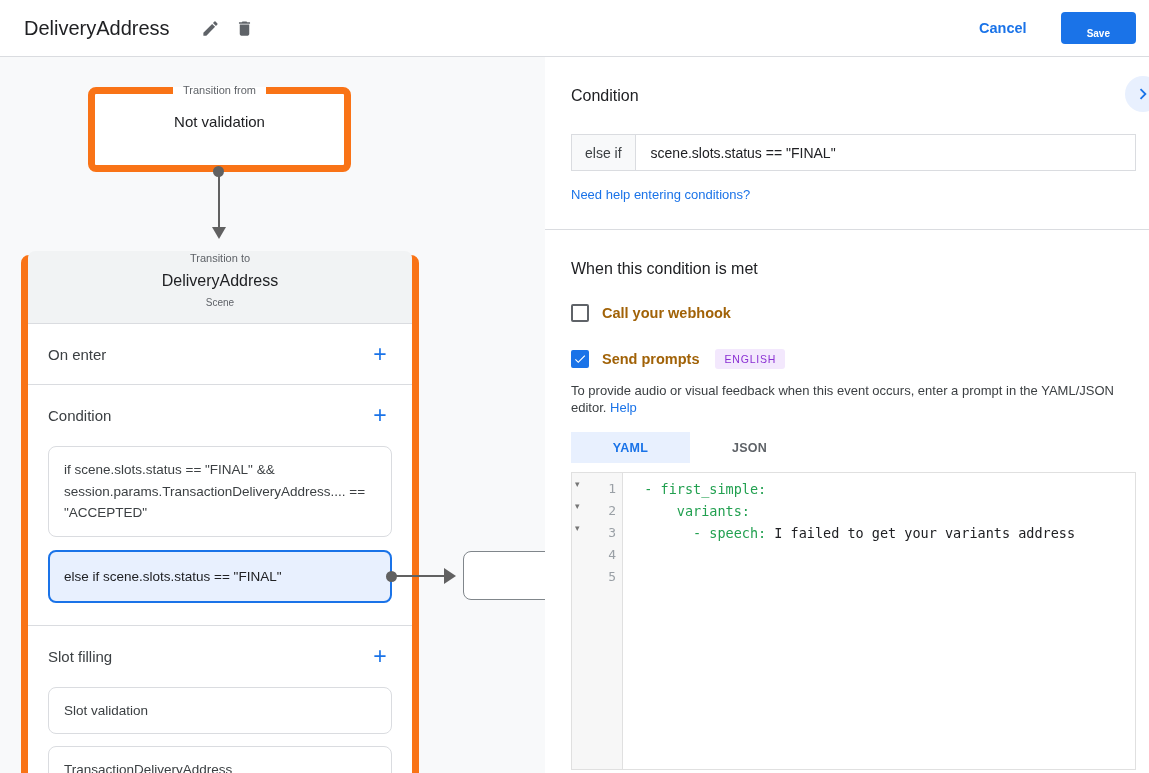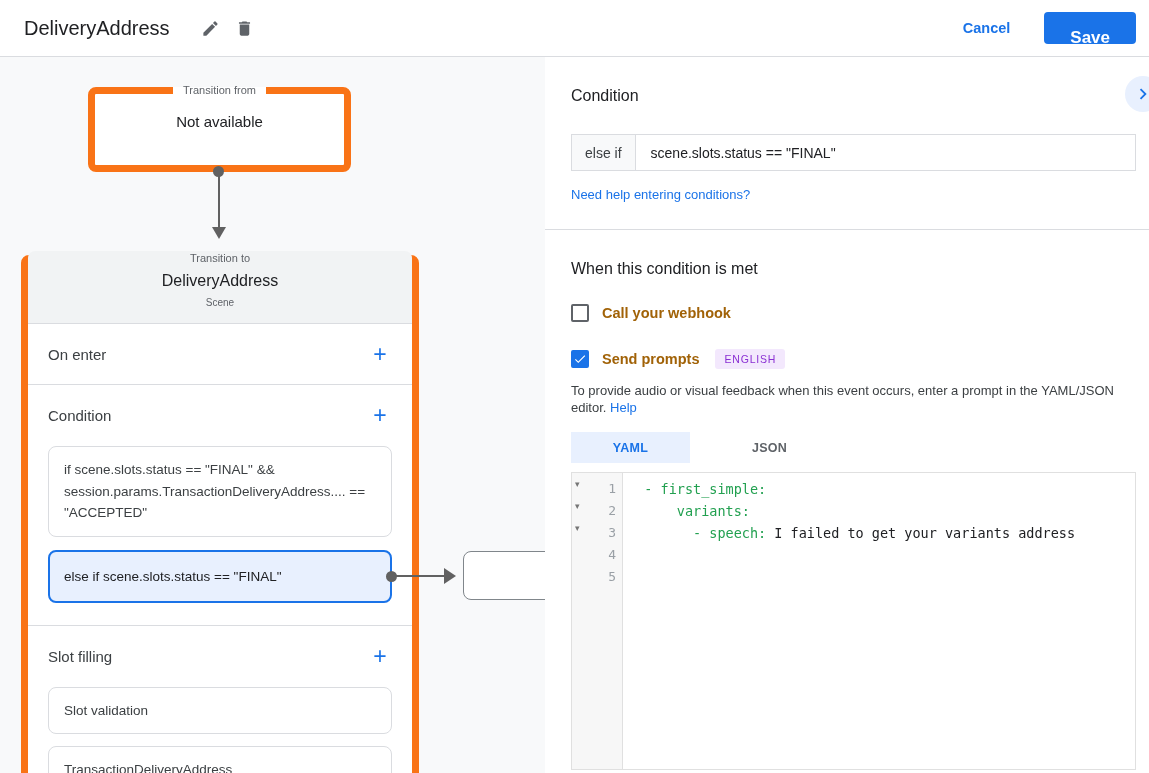--- a/index.html
+++ b/index.html
@@ -6,21 +6,21 @@
   html,body { width:1149px; height:773px; background:#fff; font-family:"Liberation Sans", sans-serif; color:#202124; }
   .app { width:1149px; height:773px; overflow:hidden; position:relative; }
 
   
   .hdr { height:57px; display:flex; align-items:center; padding:0 13px 0 24px; border-bottom:1px solid #dadce0; background:#fff; }
   .hdr h1 { font-size:20px; font-weight:normal; color:#202124; margin-right:24px; }
   .icon-btn { background:none; border:none; width:34px; height:34px; display:flex; align-items:center; justify-content:center; cursor:pointer; }
   .icon-btn svg { width:19px; height:19px; fill:#5f6368; }
   .hdr-spacer { flex:1; }
   .btn-cancel { background:none; border:none; color:#1a73e8; font-family:inherit; font-size:14.5px; font-weight:bold; margin-right:34px; cursor:pointer; }
-  .btn-save { background:#1a73e8; border:none; color:#fff; font-family:inherit; font-size:17px; font-weight:bold; height:18px; padding:16px 26px; border-radius:4px; cursor:pointer; }
+  .btn-save { background:#1a73e8; border:none; color:#fff; font-family:inherit; font-size:10px; font-weight:bold; height:18px; padding:16px 26px; border-radius:4px; cursor:pointer; }
 
   .main { display:flex; height:716px; }
 
   
   .diagram { width:545px; flex:none; position:relative; background:#f8f9fa; overflow:hidden; }
   fieldset { border:7px solid #f97316; border-radius:8px; background:#fff; }
   legend { font-size:11px; color:#5f6368; padding:0 10px; margin:0 auto; text-align:center; }
   .from-box { position:absolute; left:88px; top:27px; width:263px; height:88px; }
   .from-content { text-align:center; margin-top:17px; font-size:15px; color:#202124; }
 
@@ -69,21 +69,21 @@
   .chk-row.second { margin-top:27px; }
   .chk { width:18px; height:18px; border-radius:2px; flex:none; cursor:pointer; }
   .chk.off { border:2px solid #5f6368; background:#fff; }
   .chk.on { background:#1a73e8; border:2px solid #1a73e8; display:flex; align-items:center; justify-content:center; }
   .chk.on svg { width:14px; height:14px; fill:#fff; }
   .chk-label { font-size:14.5px; font-weight:bold; color:#a16207; margin-left:13px; }
   .lang-badge { margin-left:16px; background:#f3e8fd; color:#8a2fd3; font-size:10.5px; font-weight:normal; letter-spacing:.8px; padding:4px 9px; border-radius:3px; }
 
   .desc { margin-top:13px; font-size:13px; line-height:17px; color:#3c4043; max-width:565px; }
 
-  .tabs { display:flex; margin-top:16px;gap:20px; }
+  .tabs { display:flex; margin-top:16px; }
   .tab { width:119px; height:31px; display:flex; align-items:center; justify-content:center; font-size:12.5px; font-weight:bold; letter-spacing:.3px; color:#5f6368; cursor:pointer; }
   .tab.active { background:#e8f0fe; color:#1a73e8; }
 
   .editor { margin-top:9px; display:flex; border:1px solid #e0e0e0; height:298px; width:565px; background:#fff; font-family:"DejaVu Sans Mono", monospace; }
   .gutter { width:51px; flex:none; background:#f7f7f7; border-right:1px solid #e0e0e0; padding-top:5px; }
   .g-cell { position:relative; height:22px; }
   .fold { position:absolute; left:3px; top:1px; font-size:9px; color:#757575; cursor:pointer; font-family:"Liberation Sans", sans-serif; }
   .lnum { position:absolute; right:6px; top:0; font-size:13px; line-height:22px; color:#9aa0a6; }
   .code { flex:1; padding-top:5px; overflow:hidden; }
   .c-line { height:22px; line-height:22px; font-size:13.5px; white-space:pre; padding-left:5px; }
@@ -112,21 +112,21 @@
     <button class="btn-cancel">Cancel</button>
     <button class="btn-save">Save</button>
   </header>
 
   <div class="main">
 
     <div class="diagram">
 
       <fieldset class="from-box">
         <legend>Transition from</legend>
-        <div class="from-content">Not available</div>
+        <div class="from-content">Not validation</div>
       </fieldset>
 
       <span class="v-dot"></span>
       <span class="v-line"></span>
       <span class="v-head"></span>
 
       <fieldset class="scene-card">
         <legend>Transition to</legend>
 
         <div class="scene-head">

